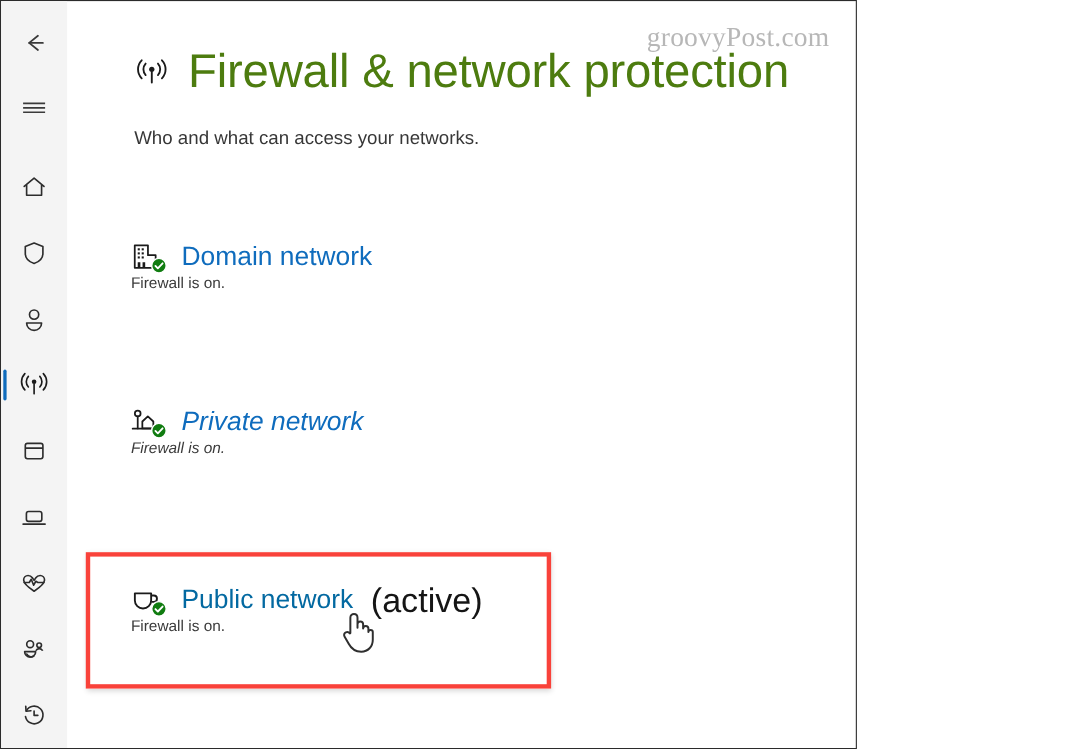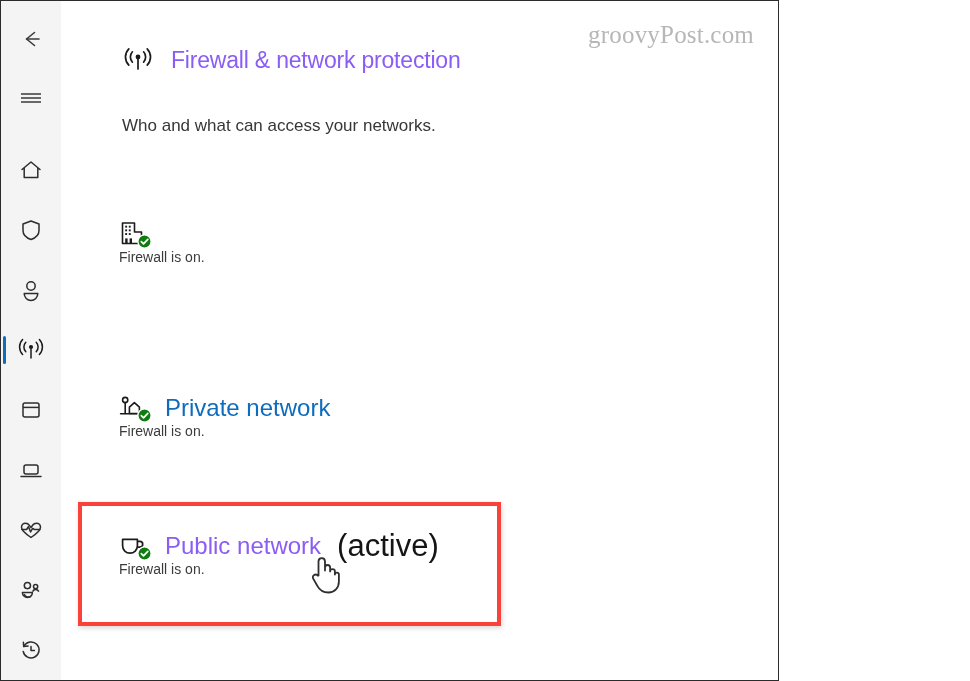--- a/index.html
+++ b/index.html
@@ -84,23 +84,23 @@
   }
   #page-header .hdr-icon {
     width: 38px;
     height: 38px;
     margin-right: 14px;
     display: flex;
     align-items: center;
     justify-content: center;
   }
   #page-title {
-    font-size: 23px;
+    font-size: 43px;
     font-weight: 400;
-    color: #8b5cf6;
+    color: #4d7c0f;
     letter-spacing: -0.2px;
     white-space: nowrap;
   }
 
   #page-subtitle {
     position: absolute;
     left: 61px;
     top: 115px;
     font-size: 17px;
     color: #373737;
@@ -126,21 +126,21 @@
     align-items: center;
   }
   .net-link {
     font-size: 24px;
     font-weight: 400;
     color: #0f6cbd;
     white-space: nowrap;
     cursor: pointer;
   }
   .net-link.hovered {
-    color: #8b5cf6;
+    color: #0369a1;
   }
   .net-active {
     font-size: 31px;
     color: #151515;
     margin-left: 16px;
     white-space: nowrap;
   }
   .net-status {
     font-size: 14px;
     color: #3b3b3b;
@@ -329,25 +329,26 @@
             <rect x="6.2" y="18.4" width="2.4" height="5.1" fill="#1b1b1b"></rect>
             <rect x="10.6" y="18.4" width="2.4" height="5.1" fill="#1b1b1b"></rect>
           </svg>
           <span class="badge">
             <svg width="15" height="15" viewBox="0 0 15 15">
               <circle cx="7.5" cy="7.5" r="6.6" fill="#107c10" stroke="#ffffff" stroke-width="1.3"></circle>
               <path d="M4.3 7.7 L6.5 9.9 L10.8 5.4" fill="none" stroke="#ffffff" stroke-width="1.7" stroke-linecap="round" stroke-linejoin="round"></path>
             </svg>
           </span>
         </span>
+        <span class="net-link">Domain network</span>
       </div>
       <div class="net-status">Firewall is on.</div>
     </div>
 
-    <div class="net-block" style="top:392px;">
+    <div class="net-block" style="top:368px;font-style:italic;">
       <div class="net-head">
         <span class="net-icon">
           <svg width="30" height="28" viewBox="0 0 30 28">
             <circle cx="6.2" cy="6" r="2.6" fill="none" stroke="#1b1b1b" stroke-width="1.6"></circle>
             <line x1="6.2" y1="8.6" x2="6.2" y2="19.5" stroke="#1b1b1b" stroke-width="1.6" stroke-linecap="round"></line>
             <line x1="1.6" y1="19.7" x2="21" y2="19.7" stroke="#1b1b1b" stroke-width="1.6" stroke-linecap="round"></line>
             <path d="M10.4 13.2 L15.4 8.6 L20.4 13.2 V19.5 H10.4 Z" fill="none" stroke="#1b1b1b" stroke-width="1.6" stroke-linejoin="round"></path>
           </svg>
           <span class="badge">
             <svg width="15" height="15" viewBox="0 0 15 15">

